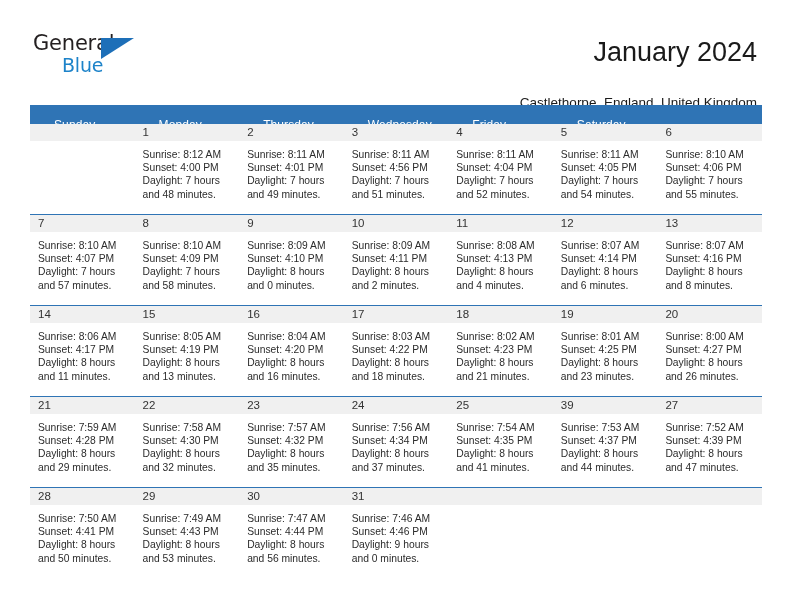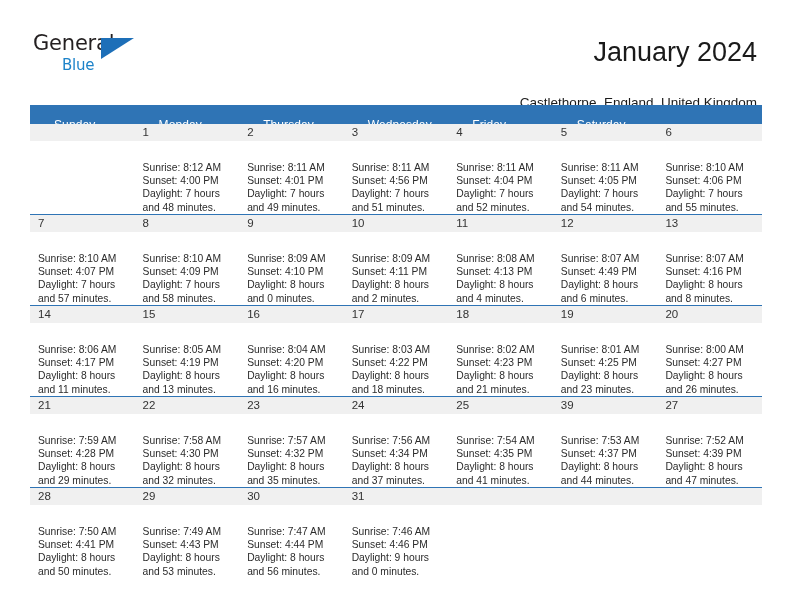--- a/index.html
+++ b/index.html
@@ -53,21 +53,21 @@
     top: 5px;
     width: 0;
     height: 0;
     border-left: 33px solid #1d6fb8;
     border-bottom: 21px solid transparent;
   }
   .logo-blue {
     position: absolute;
     left: 29px;
     top: 22px;
-    font-size: 15px;
+    font-size: 19px;
     letter-spacing: -0.2px;
     color: #1d83c9;
     font-family: "DejaVu Sans", sans-serif;
     font-weight: 400;
     line-height: 21px;
   }
 
   .title {
     position: absolute;
     right: 35px;
@@ -139,21 +139,21 @@
     background: #f0f0f0;
     padding-left: 8px;
     font-size: 11.5px;
     color: #333333;
     box-sizing: border-box;
   }
   .cell.empty .daynum {
     background: #f0f0f0;
   }
   .cell .info {
-    padding: 20px 5px 0 8px;
+    padding: 7px 5px 0 8px;
     font-size: 10.3px;
     line-height: 13.2px;
     color: #2b2b2b;
   }
   .cell .info div {
     white-space: nowrap;
   }
 </style>
 </head>
 <body>
@@ -283,21 +283,21 @@
               <div>Sunrise: 8:08 AM</div>
               <div>Sunset: 4:13 PM</div>
               <div>Daylight: 8 hours</div>
               <div>and 4 minutes.</div>
             </div>
           </div>
           <div class="cell">
             <div class="daynum">12</div>
             <div class="info">
               <div>Sunrise: 8:07 AM</div>
-              <div>Sunset: 4:49 PM</div>
+              <div>Sunset: 4:14 PM</div>
               <div>Daylight: 8 hours</div>
               <div>and 6 minutes.</div>
             </div>
           </div>
           <div class="cell">
             <div class="daynum">13</div>
             <div class="info">
               <div>Sunrise: 8:07 AM</div>
               <div>Sunset: 4:16 PM</div>
               <div>Daylight: 8 hours</div>

